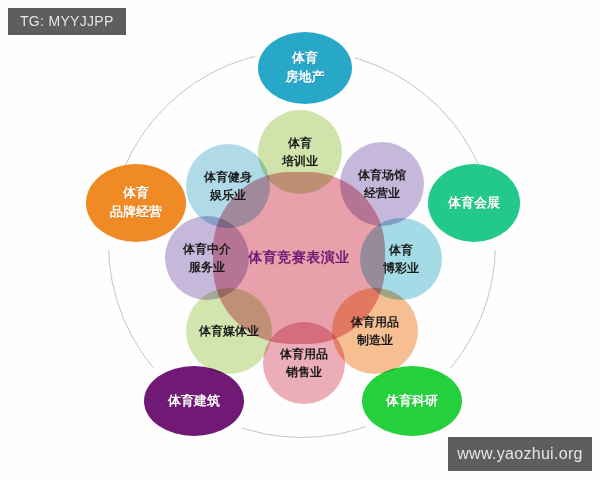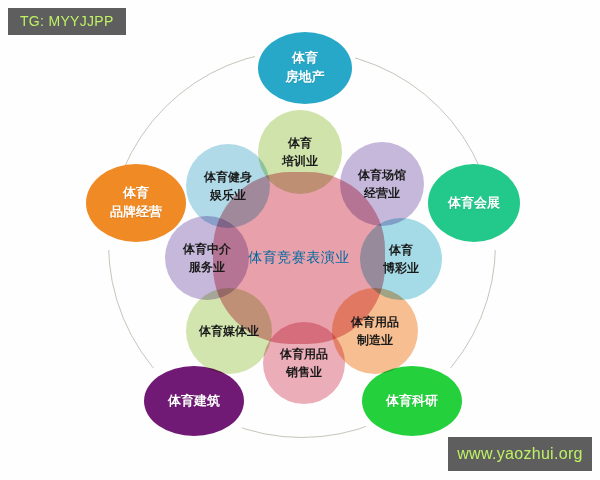--- a/index.html
+++ b/index.html
@@ -9,21 +9,21 @@
     font-family:"Liberation Sans","DejaVu Sans",sans-serif;
     position:relative; overflow:hidden;
   }
 
   #stage{ position:absolute; inset:0; background:#fefefe; }
 
   
   .wm{
     position:absolute;
     background:#5e5e5e;
-    color:#bef264;
+    color:#e5e5e5;
     display:flex; align-items:center; justify-content:center;
     letter-spacing:.3px;
     z-index:60;
   }
   #wm-top{ left:8px; top:8px; padding:5px 12px 6px; font-size:14px; }
   #wm-bottom{ left:448px; top:437px; width:144px; height:34px; font-size:16px; }
 
   
   .ring{
     position:absolute;
@@ -74,22 +74,22 @@
     background:#e8a0ab;
     border-radius:45% 45% 45% 45%/45% 45% 45% 45%;
     z-index:14;
   }
   #core-label{
     position:absolute;
     left:213px; top:172px;
     width:172px; height:172px;
     display:flex; align-items:center; justify-content:center;
     z-index:40;
-    color:#0369a1;
-    font-size:14px; font-weight:normal; letter-spacing:.5px;
+    color:#701a75;
+    font-size:14px; font-weight:bold; letter-spacing:.5px;
     white-space:nowrap;
     pointer-events:none;
   }
 
   
   .inner{
     position:absolute;
     border-radius:50%;
     z-index:16;
     mix-blend-mode:multiply;

